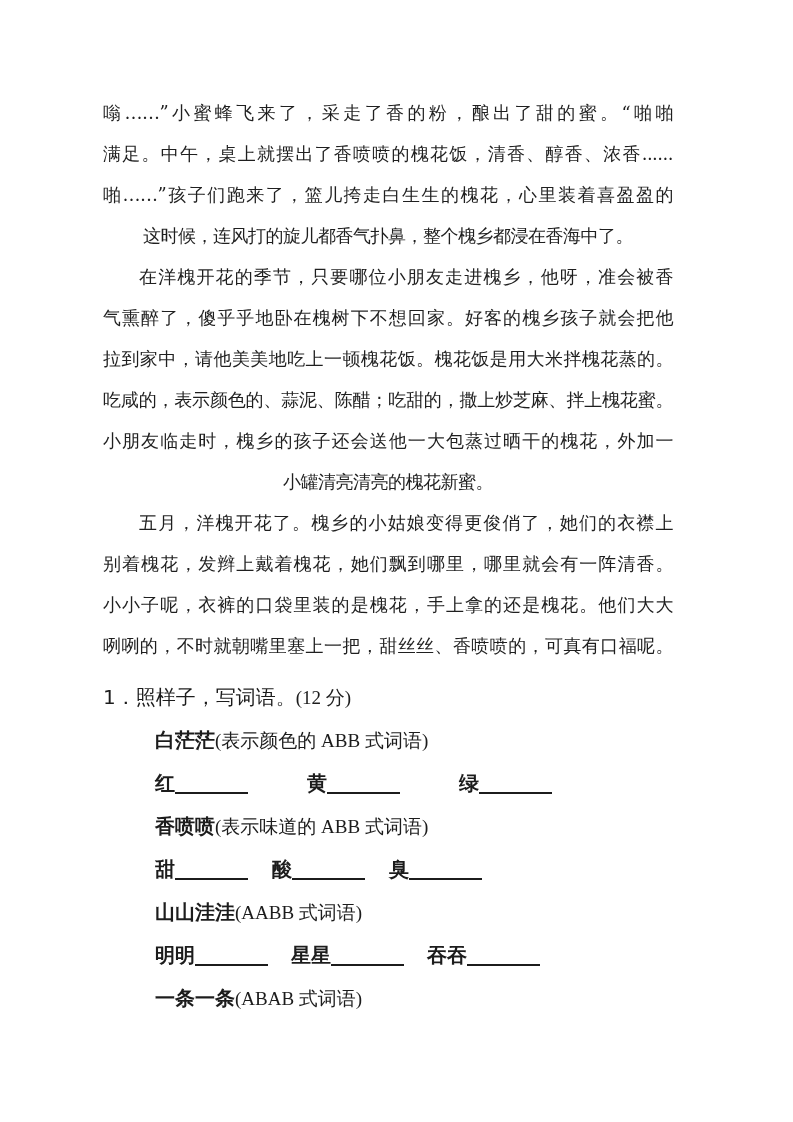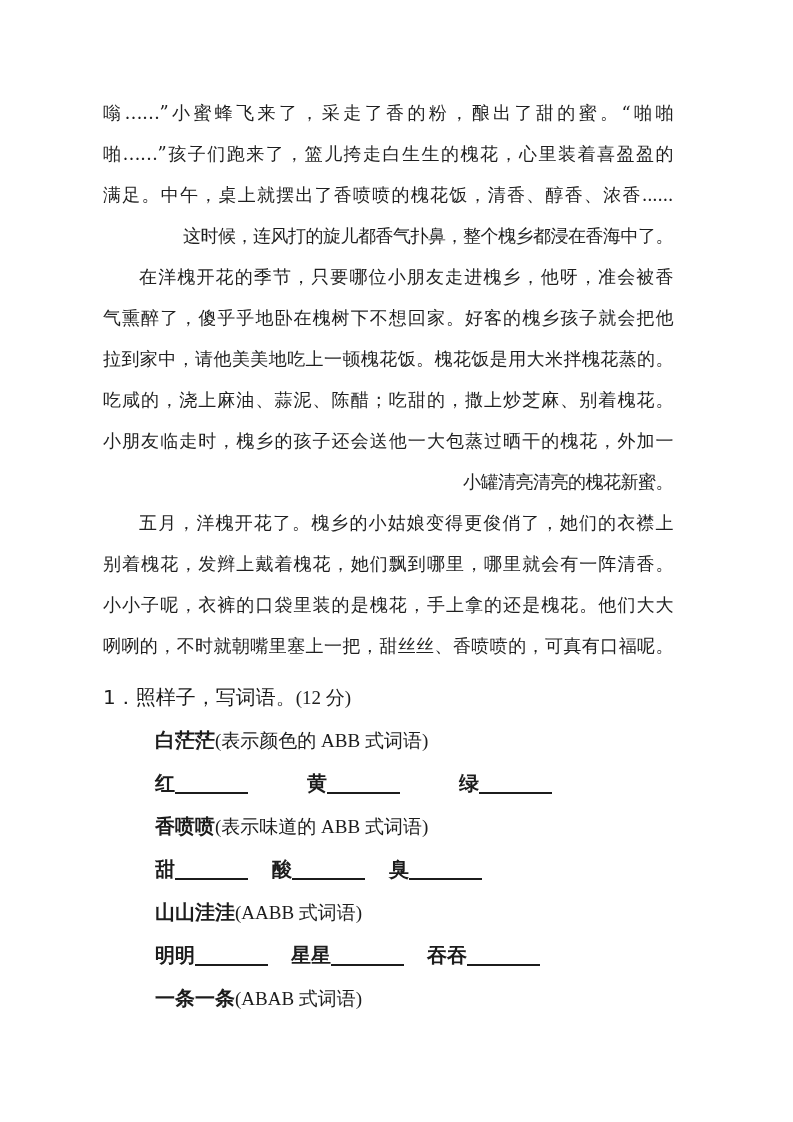--- a/index.html
+++ b/index.html
@@ -24,21 +24,21 @@
     width: 570px;
   }
   
   .passage .pline {
     height: 41px;
     line-height: 41px;
     font-size: 18px;
     letter-spacing: -0.5px;
     font-family: "DejaVu Serif", serif;
     white-space: nowrap;
-    text-align: right;
+    text-align: center;
     color: #1f1f1f;
   }
   .passage .pline.jfull {
     white-space: normal;
     text-align: justify;
     text-align-last: justify;
     text-justify: inter-character;
   }
   .passage .pline.ind { padding-left: 36px; }
   .passage .pline.ind.jfull { padding-left: 36px; }
@@ -89,27 +89,27 @@
   .row-narrow .word-item:last-child { margin-right: 0; }
 </style>
 </head>
 <body>
 
 <div class="page">
   <div class="content">
 
     <div class="passage">
       <div class="pline jfull">嗡……”小蜜蜂飞来了，采走了香的粉，酿出了甜的蜜。“啪啪</div>
+      <div class="pline jfull">满足。中午，桌上就摆出了香喷喷的槐花饭，清香、醇香、浓香......</div>
       <div class="pline jfull">啪……”孩子们跑来了，篮儿挎走白生生的槐花，心里装着喜盈盈的</div>
-      <div class="pline jfull">满足。中午，桌上就摆出了香喷喷的槐花饭，清香、醇香、浓香......</div>
       <div class="pline">这时候，连风打的旋儿都香气扑鼻，整个槐乡都浸在香海中了。</div>
       <div class="pline ind jfull">在洋槐开花的季节，只要哪位小朋友走进槐乡，他呀，准会被香</div>
       <div class="pline jfull">气熏醉了，傻乎乎地卧在槐树下不想回家。好客的槐乡孩子就会把他</div>
       <div class="pline jfull">拉到家中，请他美美地吃上一顿槐花饭。槐花饭是用大米拌槐花蒸的。</div>
-      <div class="pline jfull">吃咸的，浇上麻油、蒜泥、陈醋；吃甜的，撒上炒芝麻、别着槐花。</div>
+      <div class="pline jfull">吃咸的，表示颜色的、蒜泥、陈醋；吃甜的，撒上炒芝麻、拌上槐花蜜。</div>
       <div class="pline jfull">小朋友临走时，槐乡的孩子还会送他一大包蒸过晒干的槐花，外加一</div>
       <div class="pline">小罐清亮清亮的槐花新蜜。</div>
       <div class="pline ind jfull">五月，洋槐开花了。槐乡的小姑娘变得更俊俏了，她们的衣襟上</div>
       <div class="pline jfull">别着槐花，发辫上戴着槐花，她们飘到哪里，哪里就会有一阵清香。</div>
       <div class="pline jfull">小小子呢，衣裤的口袋里装的是槐花，手上拿的还是槐花。他们大大</div>
       <div class="pline jfull">咧咧的，不时就朝嘴里塞上一把，甜丝丝、香喷喷的，可真有口福呢。</div>
     </div>
 
     <div class="exercise">
 

